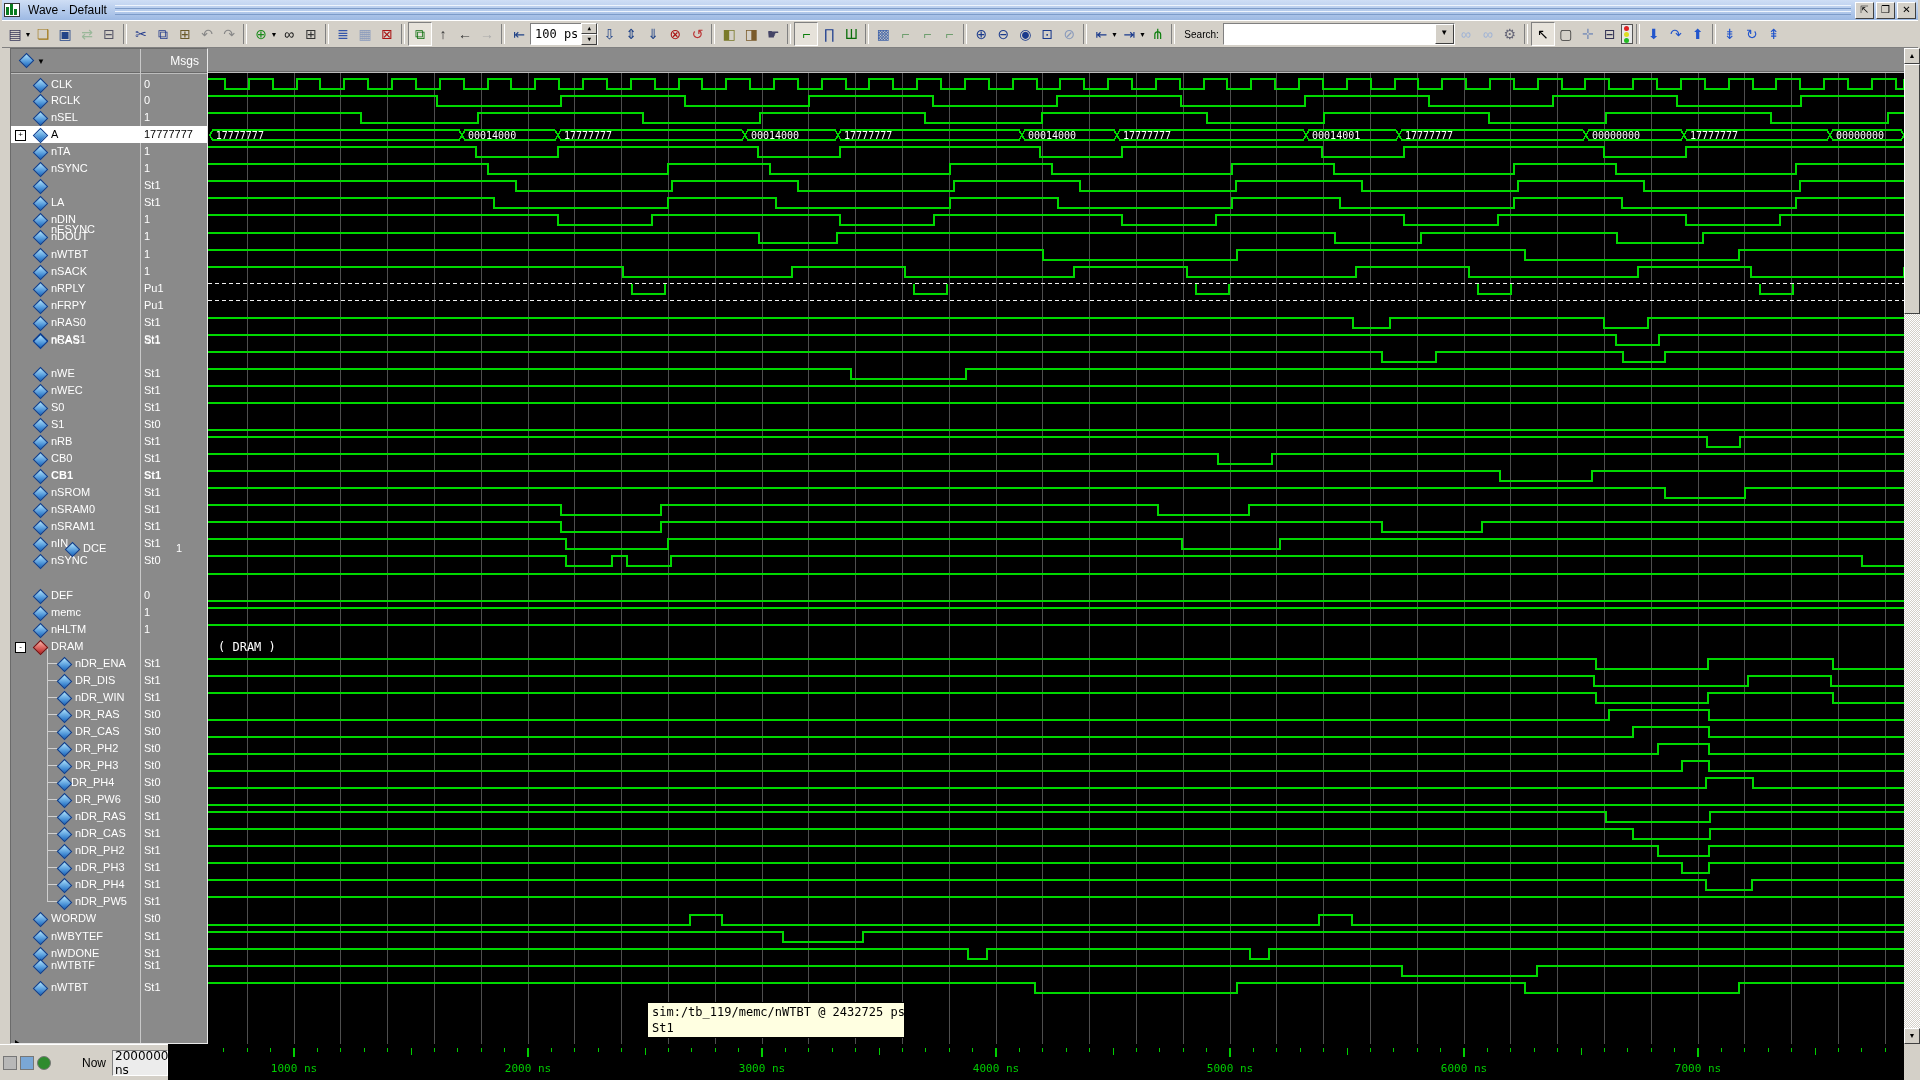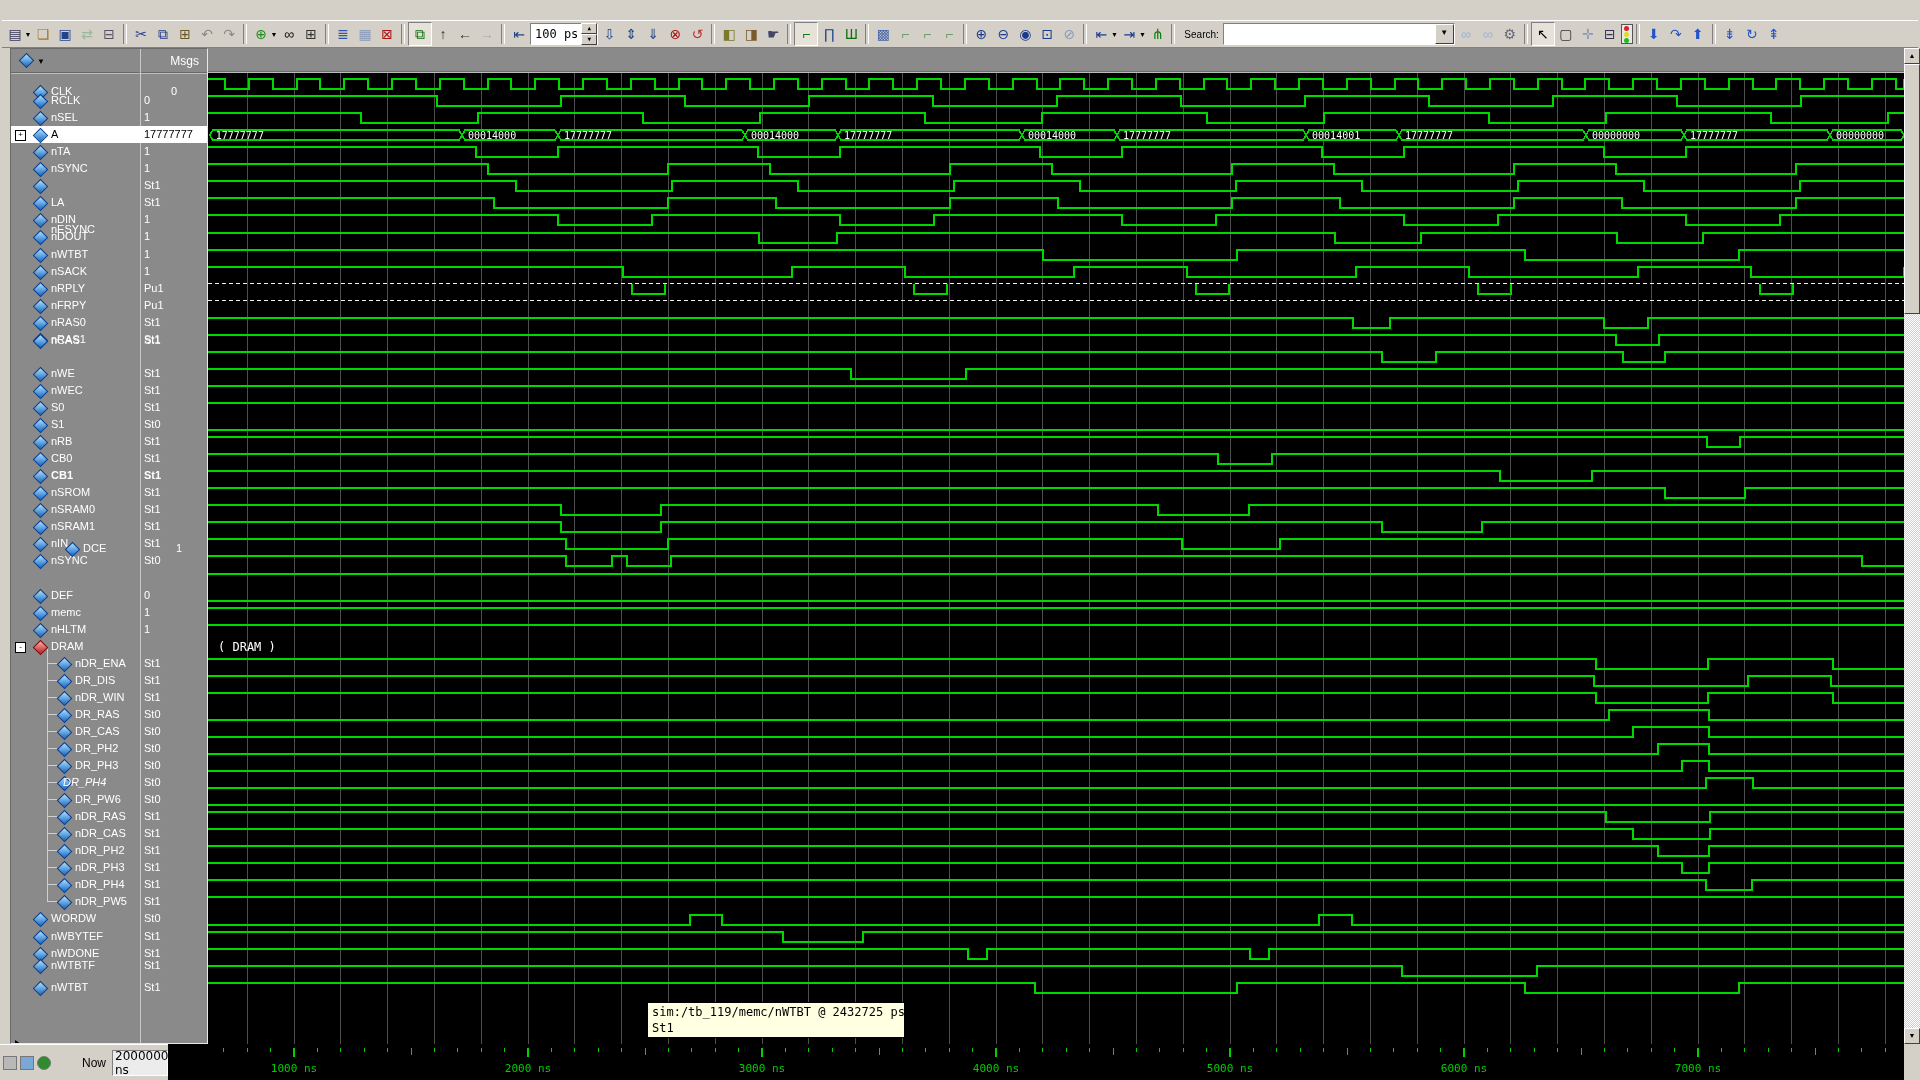--- a/index.html
+++ b/index.html
@@ -71,20 +71,34 @@
   #tlcorner{position:absolute;left:1904px;top:1044px;width:16px;height:36px;background:#d4d0c8;}
   
   #tooltip{position:absolute;left:647px;top:1002px;width:248px;background:#ffffe1;border:1px solid #000;
     font:12px "DejaVu Sans Mono",monospace;color:#000;padding:1px 4px;line-height:16px;white-space:nowrap;z-index:50;}
 </style>
 </head>
 <body>
 
 <div id="win">
 
+  <div id="titlebar">
+    <div id="titleicon">
+        <i style="height:8px"></i>
+        <i style="height:11px"></i>
+        <i style="height:6px"></i>
+      </div>
+    <div id="title">Wave - Default</div>
+    <div id="titlestripes"></div>
+    <span id="titlebtns" style="display:flex;gap:2px;">
+        <span class="winbtn">⇱</span>
+        <span class="winbtn">❐</span>
+        <span class="winbtn">✕</span>
+      </span>
+  </div>
 
   <div id="toolbar">
       <span class="ticon" style="color: rgb(51, 51, 85);">▤</span>
       <span class="dd">▼</span>
       <span class="ticon" style="color: rgb(160, 120, 24);">❏</span>
       <span class="ticon" style="color: rgb(34, 68, 136);">▣</span>
       <span class="ticon" style="color: rgb(154, 184, 154);">⇄</span>
       <span class="ticon" style="color: rgb(85, 85, 102);">⊟</span>
       <span class="tsep"></span>
       <span class="ticon" style="color: rgb(34, 58, 140);">✂</span>
@@ -175,21 +189,21 @@
     </div>
 
   <div id="namesPane">
     <div id="namesHeader">
       <span id="hdrDiamond" class="dia"></span>
       <span class="hdrarrow">▼</span>
       <span id="msgsHead">Msgs</span>
     </div>
     <div class="colsep"></div>
     <div id="rows">
-        <div class="srow" style="top: 9px; text-align: center;">
+        <div class="srow" style="top: 2px;">
           <span class="dia" style="position: absolute; left: 24px; top: 4px;"></span>
           <span class="sname" style="left: 40px;">CLK</span>
           <span class="smsg">0</span>
         </div>
         <div class="srow" style="top: 18.05px;">
           <span class="dia" style="position: absolute; left: 24px; top: 4px;"></span>
           <span class="sname" style="left: 40px;">RCLK</span>
           <span class="smsg">0</span>
         </div>
         <div class="srow" style="top: 35.1px;">
@@ -392,21 +406,21 @@
         </div>
         <div class="srow" style="top: 683px;">
           <span class="treeh" style="top: 8px;"></span>
           <span class="dia" style="position: absolute; left: 48px; top: 4px;"></span>
           <span class="sname" style="left: 64px;">DR_PH3</span>
           <span class="smsg">St0</span>
         </div>
         <div class="srow" style="top: 700.05px;">
           <span class="treeh" style="top: 8px;"></span>
           <span class="dia" style="position: absolute; left: 48px; top: 4px;"></span>
-          <span class="sname" style="left: 52px; font-style: italic;">DR_PH4</span>
+          <span class="sname" style="left: 60px;">DR_PH4</span>
           <span class="smsg">St0</span>
         </div>
         <div class="srow" style="top: 717.1px;">
           <span class="treeh" style="top: 8px;"></span>
           <span class="dia" style="position: absolute; left: 48px; top: 4px;"></span>
           <span class="sname" style="left: 64px;">DR_PW6</span>
           <span class="smsg">St0</span>
         </div>
         <div class="srow" style="top: 734.15px;">
           <span class="treeh" style="top: 8px;"></span>

